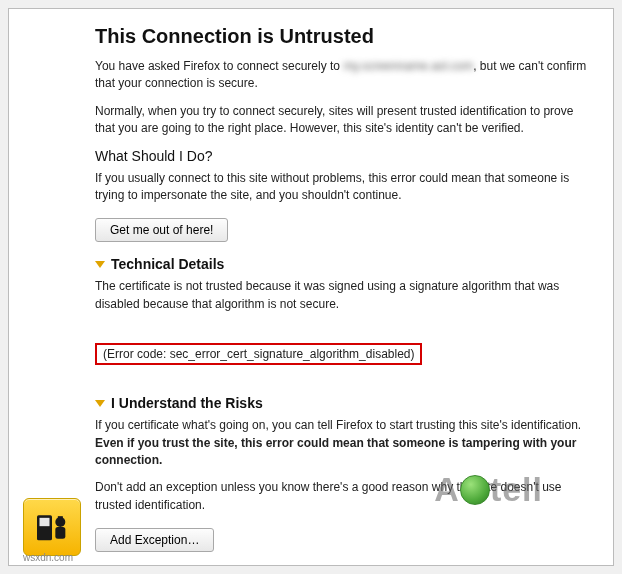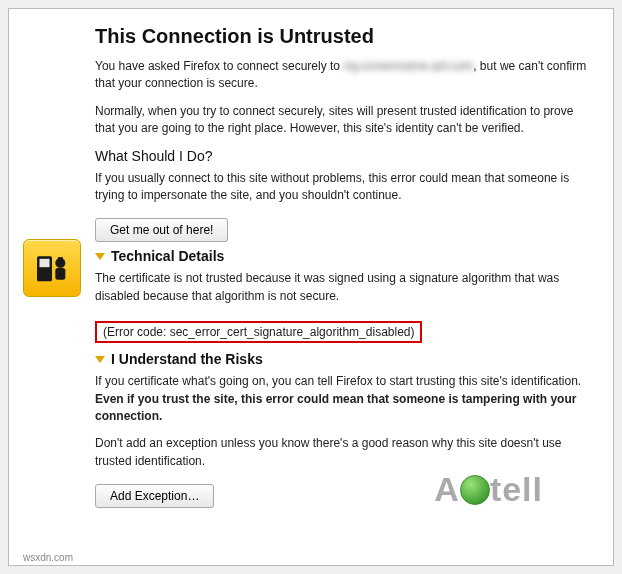--- a/index.html
+++ b/index.html
@@ -17,21 +17,21 @@
       background: #fff;
       border: 1px solid #bbb;
       width: 100%;
       height: 100%;
       padding: 14px 20px 14px 14px;
       position: relative;
       overflow: hidden;
     }
     .content {
       display: flex;
-      align-items: center;
+      align-items: flex-end;
       gap: 14px;
     }
     .icon-wrap {
       flex: 0 0 auto;
     }
     .warn-icon-box {
       width: 58px;
       height: 58px;
       background: linear-gradient(#ffd94a, #f6b400);
       border-radius: 6px;
@@ -70,42 +70,42 @@
       border-radius: 3px;
       cursor: pointer;
       margin: 4px 0;
     }
     .section-toggle {
       display: flex;
       align-items: center;
       gap: 6px;
       font-size: 14px;
       font-weight: 700;
-      margin: 2px 0 6px;
+      margin: 10px 0 6px;
       cursor: pointer;
       color: #111;
     }
     .tri {
       width: 0; height: 0;
       border-left: 5px solid transparent;
       border-right: 5px solid transparent;
       border-top: 7px solid #e0a400;
     }
     .blur-site {
       filter: blur(3px);
       color: #666;
       user-select: none;
     }
     .error-code-box {
       display: inline-block;
       border: 2px solid #d40000;
       padding: 2px 6px;
       font-size: 12px;
       color: #222;
-      margin: 6px 0;
+      margin: 20px 0;
     }
     strong { font-weight: 700; }
     .watermark {
       position: absolute;
       right: 70px;
       bottom: 56px;
       font-size: 34px;
       font-weight: 700;
       color: rgba(100,100,100,.55);
       font-family: Arial, sans-serif;

